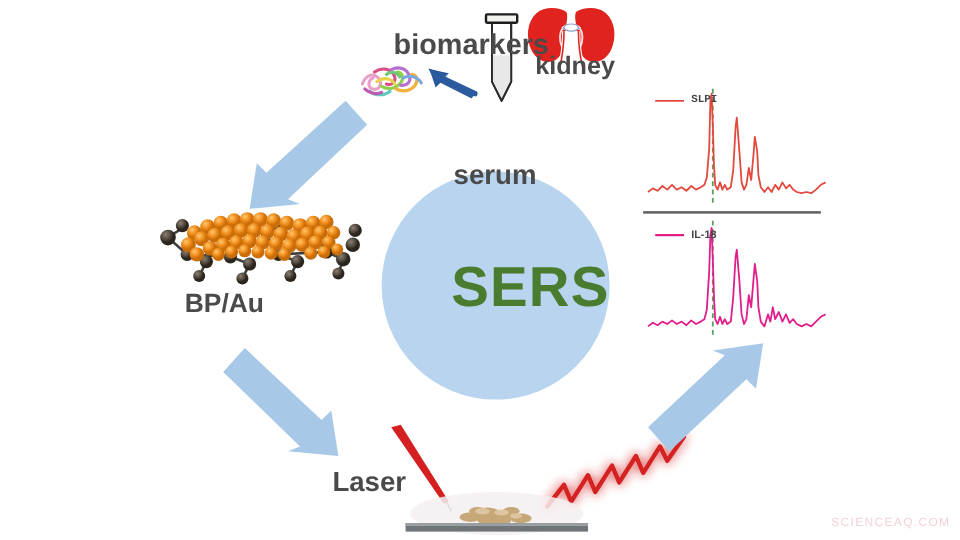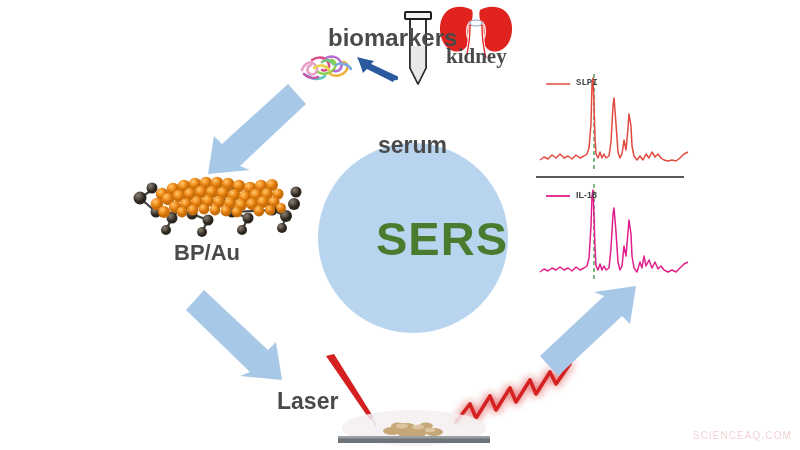--- a/index.html
+++ b/index.html
@@ -36,23 +36,23 @@
   }
 
   
   .node-label {
     font-weight: bold;
     color: #4a4a4a;
     font-family: "Liberation Sans", sans-serif;
     white-space: nowrap;
   }
   #label-biomarkers { left: 300px; top: 24px; font-size: 24px; margin-left: 28px; }
-  #label-kidney     { left: 446px; top: 44px; font-size: 21px; font-family: Liberation Serif, serif; }
+  #label-kidney     { left: 446px; top: 44px; font-size: 21px; }
   #label-serum      { left: 378px; top: 88px; font-size: 23px; margin-top: 44px; }
-  #label-bpau       { left: 174px; top: 240px; font-size: 22px; }
+  #label-bpau       { left: 154px; top: 240px; font-size: 22px; }
   #label-laser      { left: 277px; top: 388px; font-size: 23px; }
 
   
   .spec-legend-text {
     font-size: 9px;
     font-weight: bold;
     color: #444444;
     font-family: "Liberation Sans", sans-serif;
   }
 

